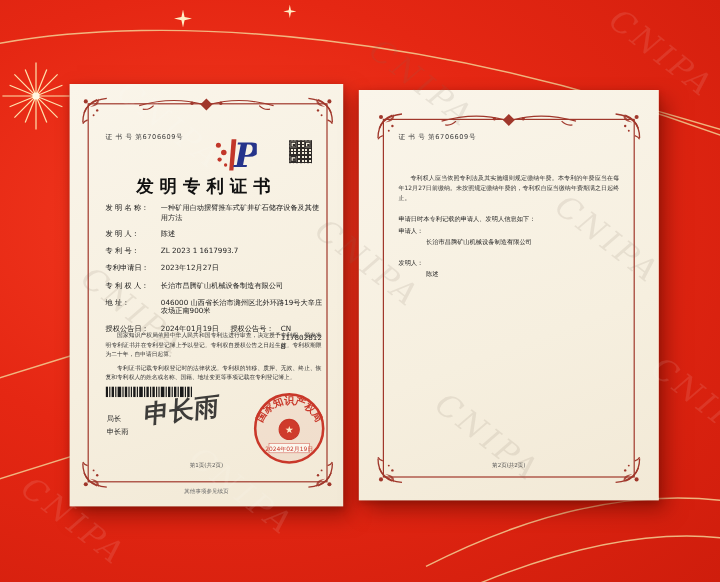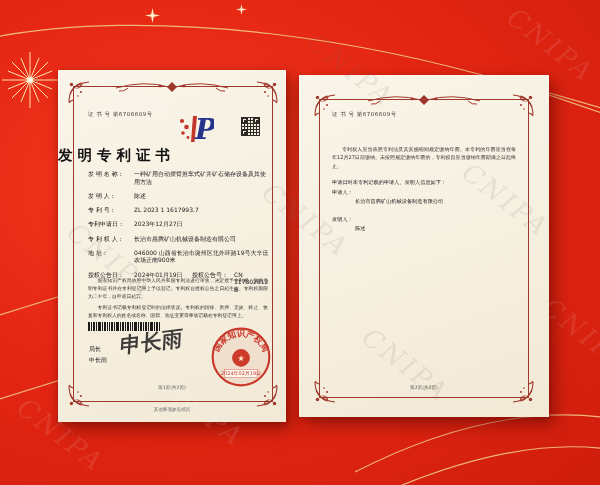--- a/index.html
+++ b/index.html
@@ -13,21 +13,21 @@
     box-shadow:6px 8px 16px rgba(100,10,0,.55), 0 2px 5px rgba(120,20,5,.4);}
   #page1{left:58px;top:70px;width:228px;height:352px;}
   #page2{left:299px;top:75px;width:250px;height:342px;}
   .frame{position:absolute;border:1.6px solid #a0372b;}
   #page1 .frame{left:15px;right:13px;top:16px;bottom:20px;}
   #page2 .frame{left:20px;right:20px;top:24px;bottom:19px;}
   .corner{position:absolute;width:24px;height:24px;color:#a0372b;}
   .flourish{position:absolute;left:50%;transform:translateX(-50%);width:116px;height:16px;color:#a0372b;}
   .cjk{font-family:"DejaVu Sans","Liberation Sans",sans-serif;}
   .certno{position:absolute;font-size:5.5px;color:#3c3c3c;letter-spacing:.5px;}
-  .title{position:absolute;width:100%;font-size:14.5px;font-weight:bold;
+  .title{position:absolute;width:100%;text-align:center;font-size:14.5px;font-weight:bold;
     letter-spacing:5px;color:#111;font-family:"DejaVu Serif","Liberation Serif",serif;}
   .fieldrow{display:flex;font-size:6px;color:#222;line-height:1.25;margin-bottom:6.8px;}
   .fieldrow .lab{flex:0 0 46px;white-space:nowrap;color:#111;}
   .fieldrow .val{flex:1;}
   .para{font-size:4.8px;line-height:1.68;color:#333;text-align:justify;text-indent:2em;margin:0 0 3px 0;}
   .footerline{position:absolute;width:100%;text-align:center;font-size:4.6px;color:#555;}
   .sigscript{position:absolute;font-size:21px;color:#1d1d1d;transform:rotate(-7deg) skewX(-10deg);
     font-weight:bold;opacity:.85;font-family:"DejaVu Serif","Liberation Serif",serif;}
   .small{font-size:6px;color:#222;}
   .wm{position:absolute;font-style:italic;font-family:"DejaVu Serif","Liberation Serif",serif;

